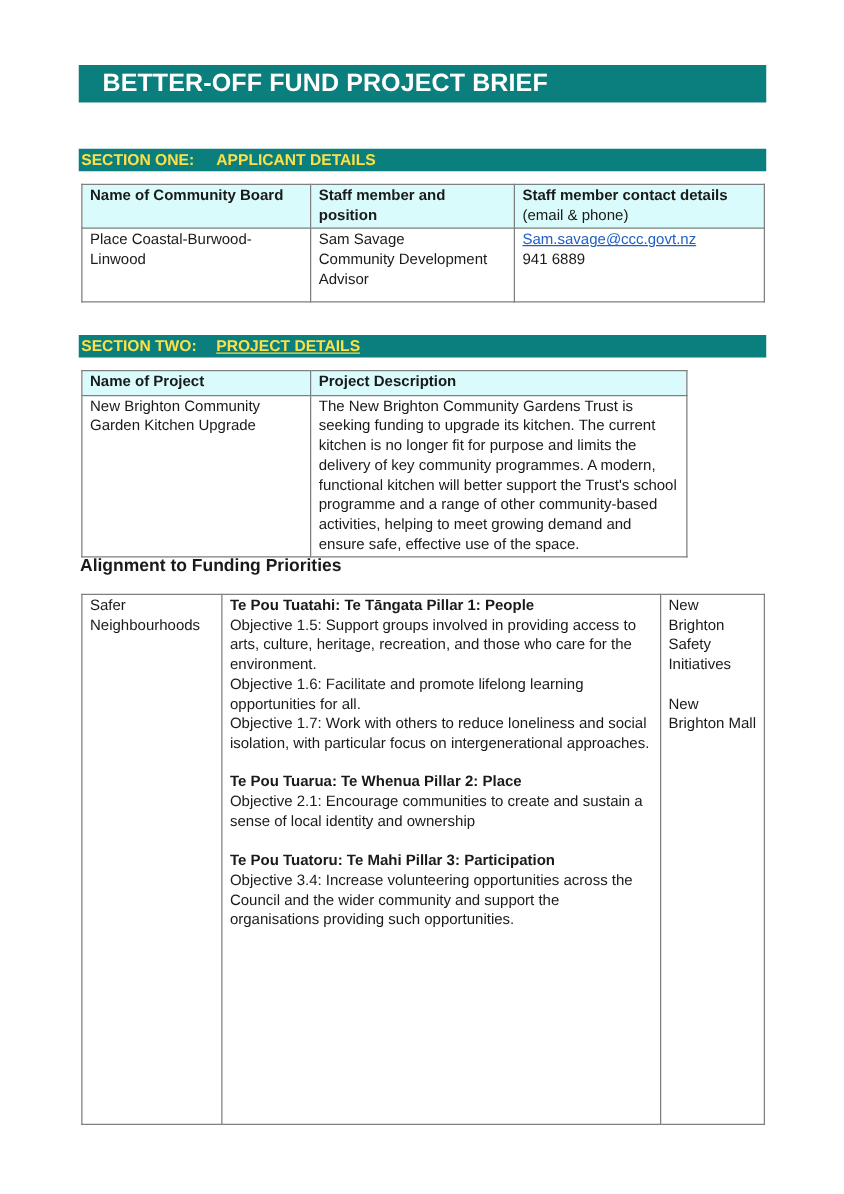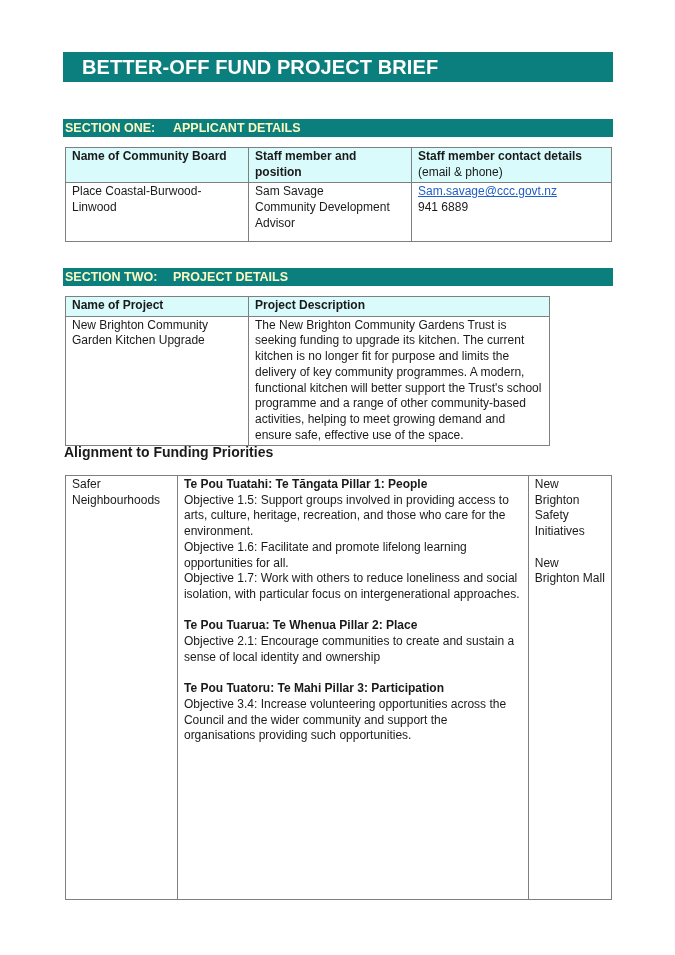--- a/index.html
+++ b/index.html
@@ -1,18 +1,18 @@
 <!DOCTYPE html>
 <html><head>
 <meta charset="utf-8">
 <style>
   html, body { margin:0; padding:0; background:#ffffff; }
   body { width:675px; height:955px; position:relative; font-family:"Liberation Sans", sans-serif; color:#1a1a1a; overflow:hidden; }
   .title-bar { position:absolute; left:63px; top:52px; width:550px; height:30px; background:#0b7f7d; color:#fff; font-weight:bold; font-size:20px; line-height:30px; box-sizing:border-box; padding-left:19px; letter-spacing:0.1px; }
-  .section-bar { position:absolute; left:63px; width:550px; height:18px; background:#0b7f7d; color:#fef9c3; font-weight:bold; font-size:12.5px; line-height:18px; box-sizing:border-box; padding-left:2px; }
+  .section-bar { position:absolute; left:63px; width:550px; height:18px; background:#0b7f7d; color:#fde047; font-weight:bold; font-size:12.5px; line-height:18px; box-sizing:border-box; padding-left:2px; }
   .section-bar .num { display:inline-block; width:108px; }
   table { position:absolute; border-collapse:collapse; font-size:12px; line-height:15.7px; }
   td, th { border:1px solid #7f7f7f; vertical-align:top; text-align:left; padding:1px 6px 2px 6px; }
   th { background:#d9fbfb; font-weight:bold; }
   th .sub { font-weight:normal; display:block; }
   a.link { color:#1f5fc7; text-decoration:underline; }
   .bold { font-weight:bold; display:block; }
   .blk { display:block; }
   .gap { display:block; height:15.7px; }
   .heading { position:absolute; left:64px; top:444px; font-weight:bold; font-size:14px; }
@@ -47,21 +47,21 @@
       <span class="blk">Advisor</span>
     </td>
     <td>
       <a class="link blk">Sam.savage@ccc.govt.nz</a>
       <span class="blk">941 6889</span>
     </td>
   </tr>
 </tbody>
   </table>
 
-<div class="section-bar" style="top:268px;">
+<div class="section-bar" style="top:268px;text-decoration:underline;">
   <span class="num">SECTION TWO:</span><span>PROJECT DETAILS</span>
 </div>
 
 <table style="left:65px; top:296px; width:485px;">
   <tbody>
       <tr>
     <th style="width:170px;">Name of Project</th>
     <th>Project Description</th>
   </tr>
   <tr>

